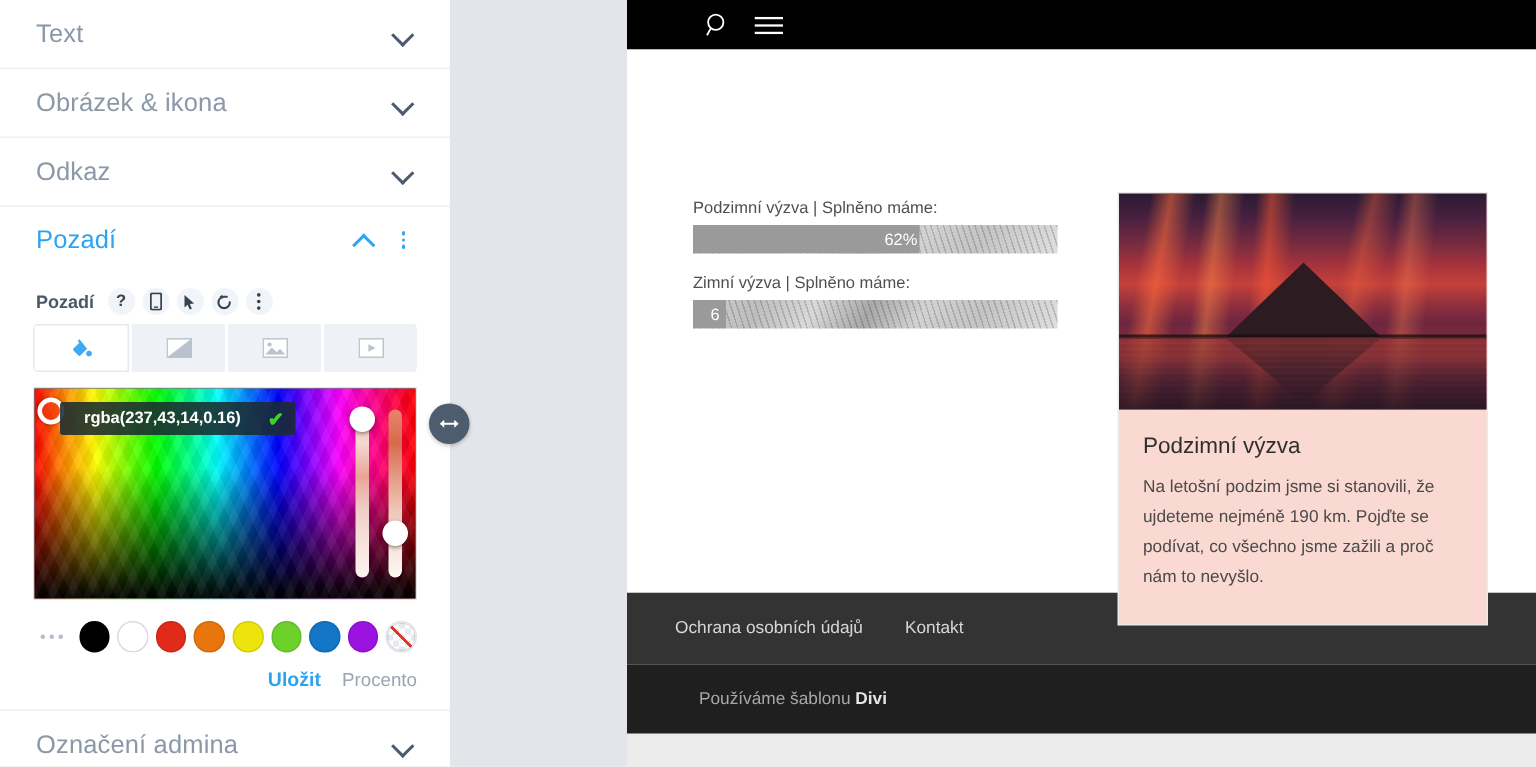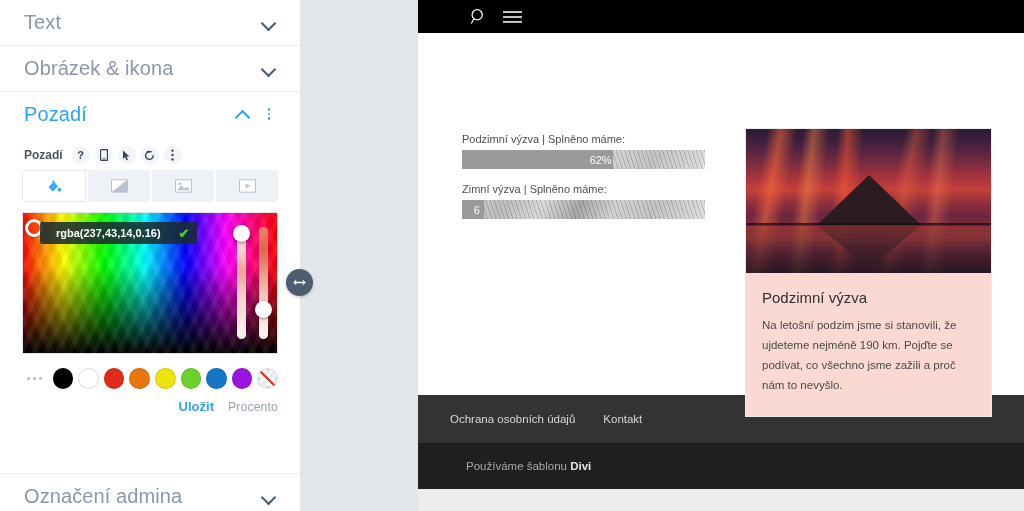--- a/index.html
+++ b/index.html
@@ -21,21 +21,21 @@
   .accordion-row {
     position: relative;
     height: 46px;
     display: flex; align-items: center;
     padding: 0 24px;
     border-bottom: 1px solid #eceff3;
     background: #fff;
     cursor: pointer;
   }
   .accordion-row .acc-title {
-    font-size: 20px;
+    font-size: 17px;
     color: #8c98a8;
     font-weight: 400;
     letter-spacing: .1px;
     flex: 1;
   }
   .accordion-row.open .acc-title { color: #2ea3f2; font-weight: 500; }
   .chev {
     width: 14px; height: 14px;
     position: relative;
   }
@@ -313,20 +313,24 @@
     <div class="accordion-row">
       <span class="acc-title">Text</span>
       <span class="chev"></span>
     </div>
 
     <div class="accordion-row">
       <span class="acc-title">Obrázek &amp; ikona</span>
       <span class="chev"></span>
     </div>
 
+    <div class="accordion-row">
+      <span class="acc-title">Odkaz</span>
+      <span class="chev"></span>
+    </div>
 
     <div class="accordion-row open" style="border-bottom:none;height:44px;">
       <span class="acc-title">Pozadí</span>
       <span class="chev up"></span>
       <span class="kebab">
           <i></i>
           <i></i>
           <i></i>
         </span>
     </div>

